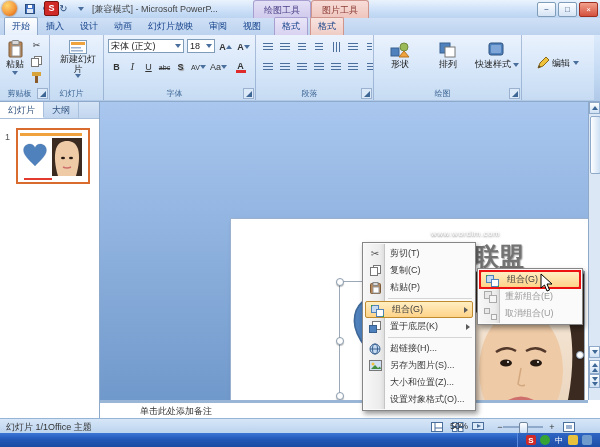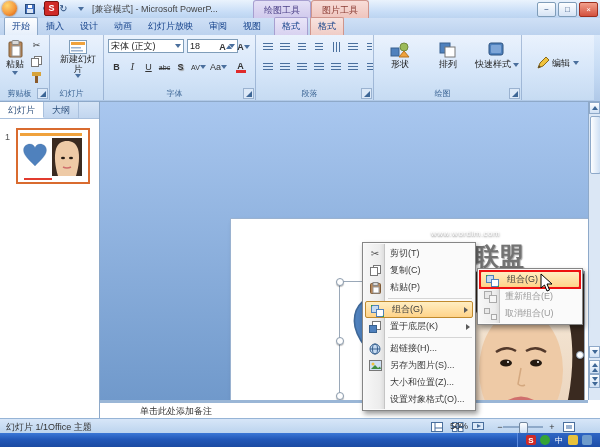--- a/index.html
+++ b/index.html
@@ -187,21 +187,21 @@
         <span class="da"></span>
       </div>
       <div class="grp-label">幻灯片</div>
     </div>
 
     <div class="grp" style="width:152px;">
       <div class="combo abs" style="left:4px;top:4px;width:76px;">
         <span>宋体 (正文)</span>
           <span class="da"></span>
       </div>
-      <div class="combo abs" style="left:83px;top:4px;width:51px;">
+      <div class="combo abs" style="left:83px;top:4px;width:28px;">
         <span>18</span>
           <span class="da"></span>
       </div>
       <div class="sbtn abs" style="left:113px;top:4px;font-weight:bold;">
           <span>A</span>
           <span class="da" style="border-top:none;border-bottom:4px solid #4a6f9d;"></span>
         </div>
       <div class="sbtn abs" style="left:131px;top:4px;font-weight:bold;">
           <span>A</span>
           <span class="da"></span>

